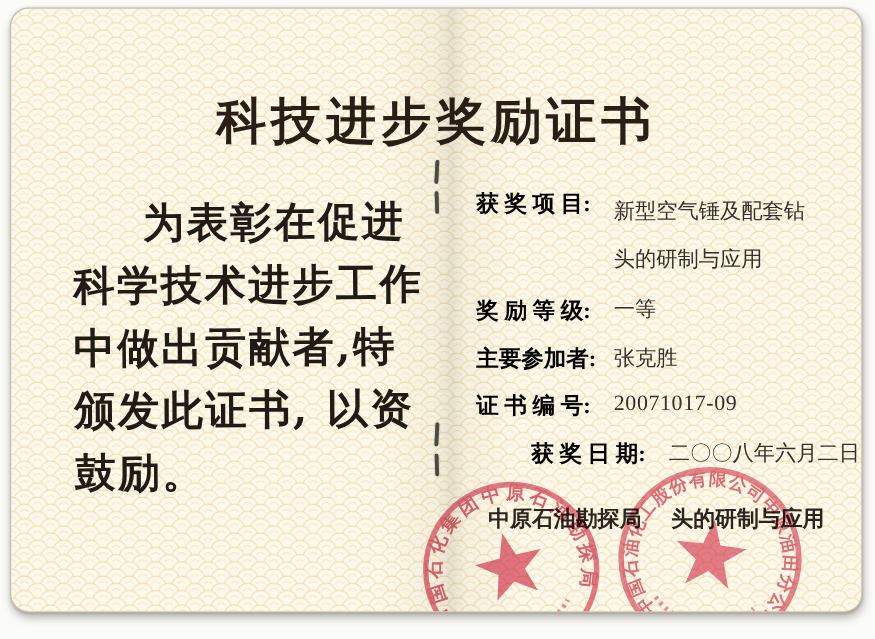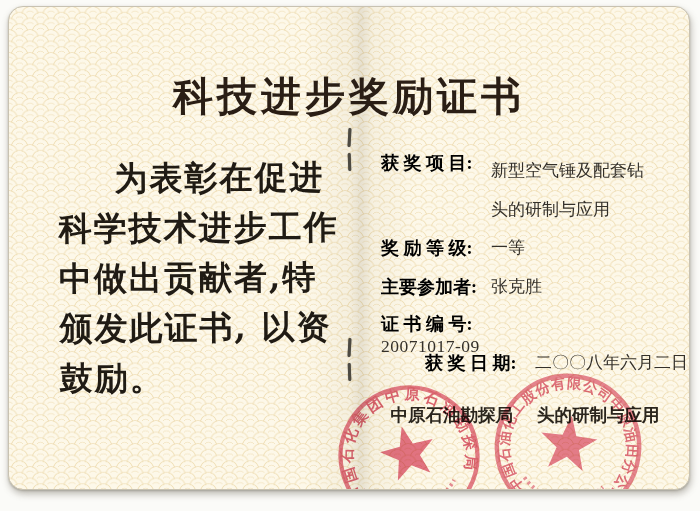--- a/index.html
+++ b/index.html
@@ -60,25 +60,25 @@
   .citation .line { white-space:nowrap; }
   .citation .line.indent { text-indent:56px; }
 
   
   .field { position:absolute; left:372px; display:flex; align-items:flex-start; white-space:nowrap; }
   .field .flabel {
     display:inline-block; width:110px; flex:none;
     font-size:18px; font-weight:bold; color:#000000;font-family:Liberation Serif, serif;
   }
   .field .fvalue { font-size:17px; color:#34302a; }
-  .field .fvalue .vline { display:block; line-height:38px; }
+  .field .fvalue .vline { display:block; line-height:38px;font-family:Liberation Mono, monospace; }
   .f1 { top:144px; } .f1 .fvalue .vline { line-height:39px; }
   .f2 { top:229px; }
   .f3 { top:268px; }
-  .f4 { top:305px;flex-direction:column; }
+  .f4 { top:305px; }
   .f5 { top:344px;padding-left:44px; }
   .f4 .fvalue { font-size:17.5px; letter-spacing:.5px; }
 
   
   .issuers {
     position:absolute; left:366px; top:396px; width:300px;
     display:flex; justify-content:center; gap:24px;
     font-size:17.5px; font-weight:bold; color:#2a251d; white-space:nowrap;font-family:Liberation Serif, serif;
   }
 

